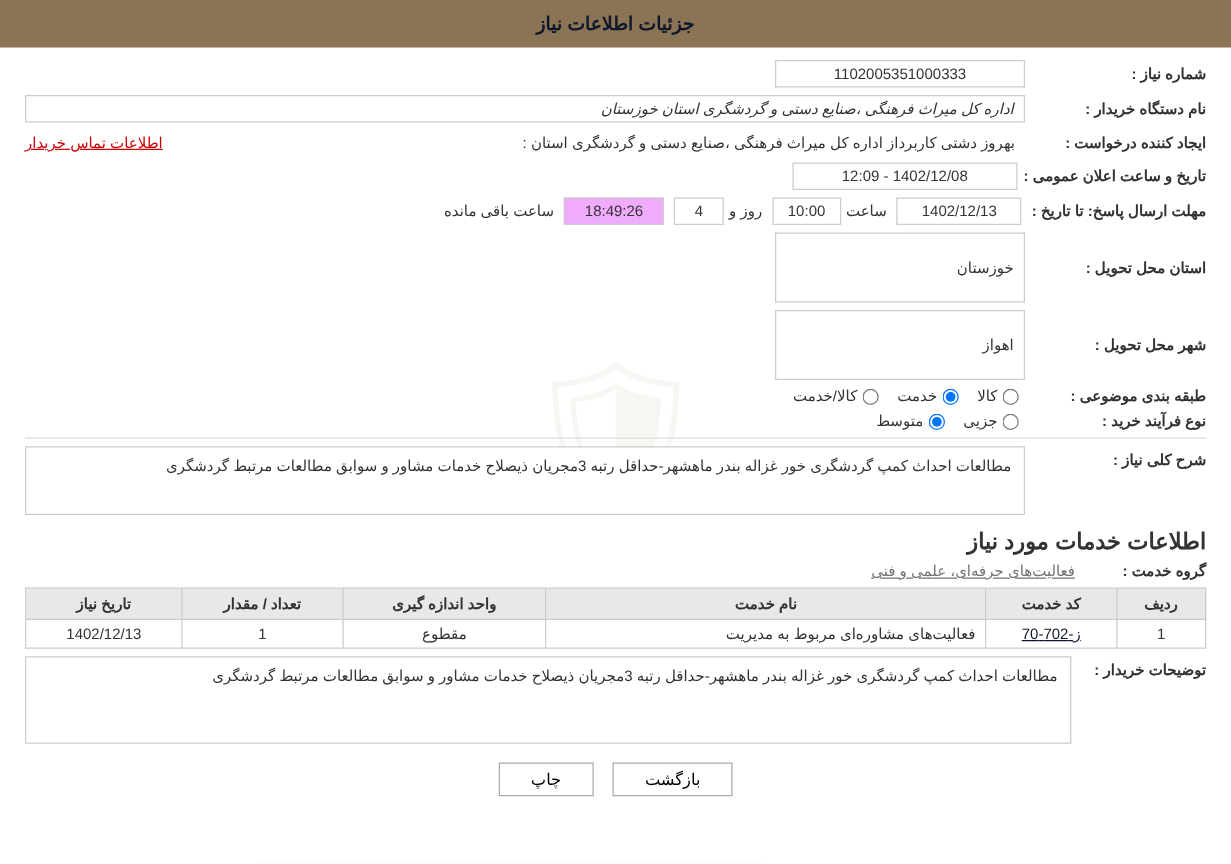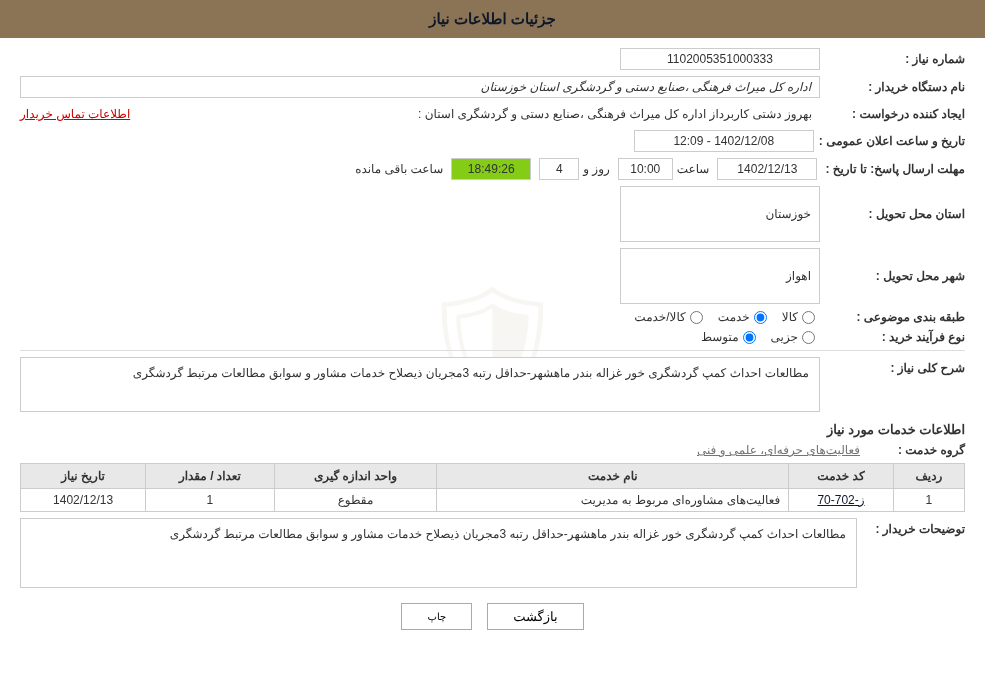--- a/index.html
+++ b/index.html
@@ -86,21 +86,21 @@
     .deadline-num-box {
       border: 1px solid #ccc;
       padding: 3px 6px;
       background: #fff;
       text-align: center;
       min-width: 55px;
     }
     .remaining-box {
       border: 1px solid #ccc;
       padding: 3px 6px;
-      background: #84cc16;
+      background: #f0abfc;
       text-align: center;
       min-width: 80px;
     }
     .province-row {
       display: flex;
       align-items: center;
       margin-bottom: 6px;
       gap: 5px;
     }
     .province-label {
@@ -166,21 +166,21 @@
       min-height: 55px;
       text-align: right;
       line-height: 1.6;
       width: 100%;
     }
     .service-info-section {
       margin-top: 10px;
     }
     .service-section-title {
       font-weight: bold;
-      font-size: 13px;
+      font-size: 18px;
       margin-bottom: 6px;
     }
     .service-group-row {
       display: flex;
       align-items: center;
       margin-bottom: 6px;
       gap: 5px;
     }
     .service-group-label {
       font-weight: bold;
@@ -243,21 +243,21 @@
       justify-content: center;
       gap: 15px;
       margin-top: 15px;
       margin-bottom: 15px;
     }
     .btn-print {
       background: #fff;
       border: 1px solid #aaa;
       padding: 5px 25px;
       cursor: pointer;
-      font-size: 10px;
+      font-size: 13px;
       font-family: Tahoma, Arial, sans-serif;
     }
     .btn-back {
       background: #fff;
       border: 1px solid #aaa;
       padding: 5px 25px;
       cursor: pointer;
       font-size: 13px;
       font-family: Tahoma, Arial, sans-serif;
     }

